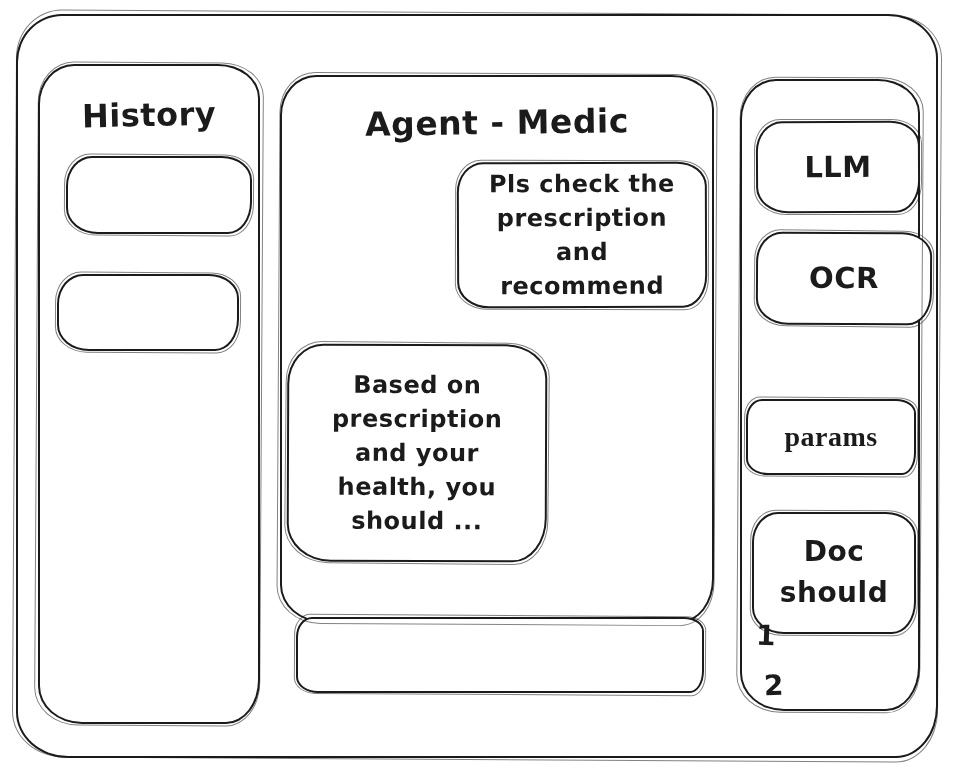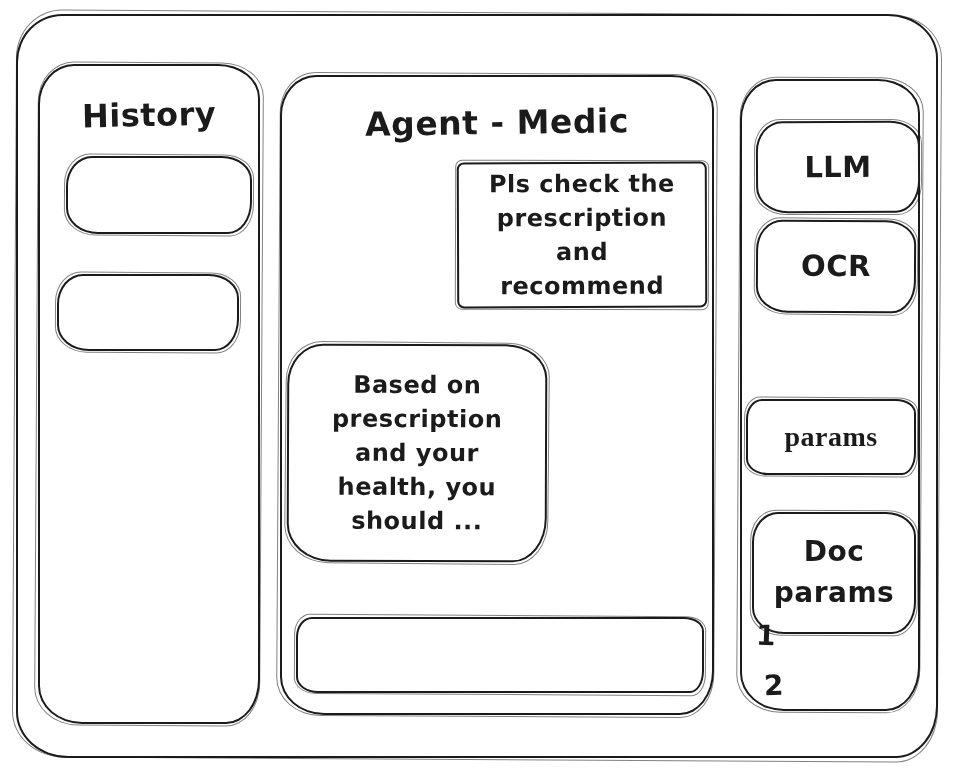--- a/index.html
+++ b/index.html
@@ -54,36 +54,35 @@
   .panel-title{
     position:absolute;left:0;right:0;top:30px;
     text-align:center;font-size:32px;
     transform:rotate(-1.2deg);
   }
   .hist-1{left:26px;top:90px;width:186px;height:78px;}
   .hist-2{left:17px;top:208px;width:182px;height:77px;}
   .hist-item{cursor:pointer;}
 
   
-  .panel-center{left:262px;top:59px;width:434px;height:640px;}
+  .panel-center{left:262px;top:59px;width:434px;height:548px;}
   .chat-title{
     position:absolute;left:0;right:0;top:26px;
     text-align:center;font-size:33px;
     transform:rotate(-0.8deg);
   }
   .bubble{
     display:flex;align-items:center;justify-content:center;
     text-align:center;
     font-size:24px;line-height:1.42;
   }
   .bubble-user{
     left:175px;top:85px;width:250px;height:146px;
     padding:6px 26px;
     transform:rotate(-0.2deg);
-    border-radius:7px;
   }
   .bubble-assistant{
     left:5px;top:267px;width:260px;height:218px;
     padding:6px 54px;
     transform:rotate(0.2deg);
   }
   .input-box{left:14px;top:540px;width:408px;height:76px;}
   .chat-input{
     position:absolute;inset:0;
     width:100%;height:100%;
@@ -96,21 +95,21 @@
   
   .panel-right{left:722px;top:63px;width:180px;height:632px;}
   .tool-btn{
     display:flex;align-items:center;justify-content:center;
     text-align:center;
     font-size:29px;
     cursor:pointer;
     line-height:1.45;
   }
   .btn-llm{left:14px;top:40px;width:164px;height:92px;transform:rotate(-0.3deg);}
-  .btn-ocr{left:14px;top:139px;width:160px;height:93px;transform:rotate(0.3deg);}
+  .btn-ocr{left:14px;top:151px;width:176px;height:93px;transform:rotate(0.3deg);}
   .btn-params{left:4px;top:318px;width:170px;height:76px;font-size:28px;font-family:Liberation Serif, serif;}
   .btn-doc{left:10px;top:431px;width:164px;height:122px;font-size:28px;padding:0 14px;}
   .doc-num{
     position:absolute;
     font-size:28px;
     cursor:pointer;
     z-index:3;
   }
   .num-1{left:14px;top:538px;transform:rotate(2deg);}
   .num-2{left:22px;top:588px;transform:rotate(-2deg);}
@@ -137,19 +136,19 @@
 
       <div class="sk r-sm input-box">
         <input class="chat-input" type="text" value="" style="">
       </div>
     </div>
 
     <div class="sk r-lg panel-right">
       <div class="sk r-md hand tool-btn btn-llm">LLM</div>
       <div class="sk r-md hand tool-btn btn-ocr">OCR</div>
       <div class="sk r-sm hand tool-btn btn-params">params</div>
-      <div class="sk r-md hand tool-btn btn-doc">Doc params</div>
+      <div class="sk r-md hand tool-btn btn-doc">Doc should</div>
       <div class="hand doc-num num-1">1</div>
       <div class="hand doc-num num-2">2</div>
     </div>
 
   </div>
 </div>
 
 </body></html>

